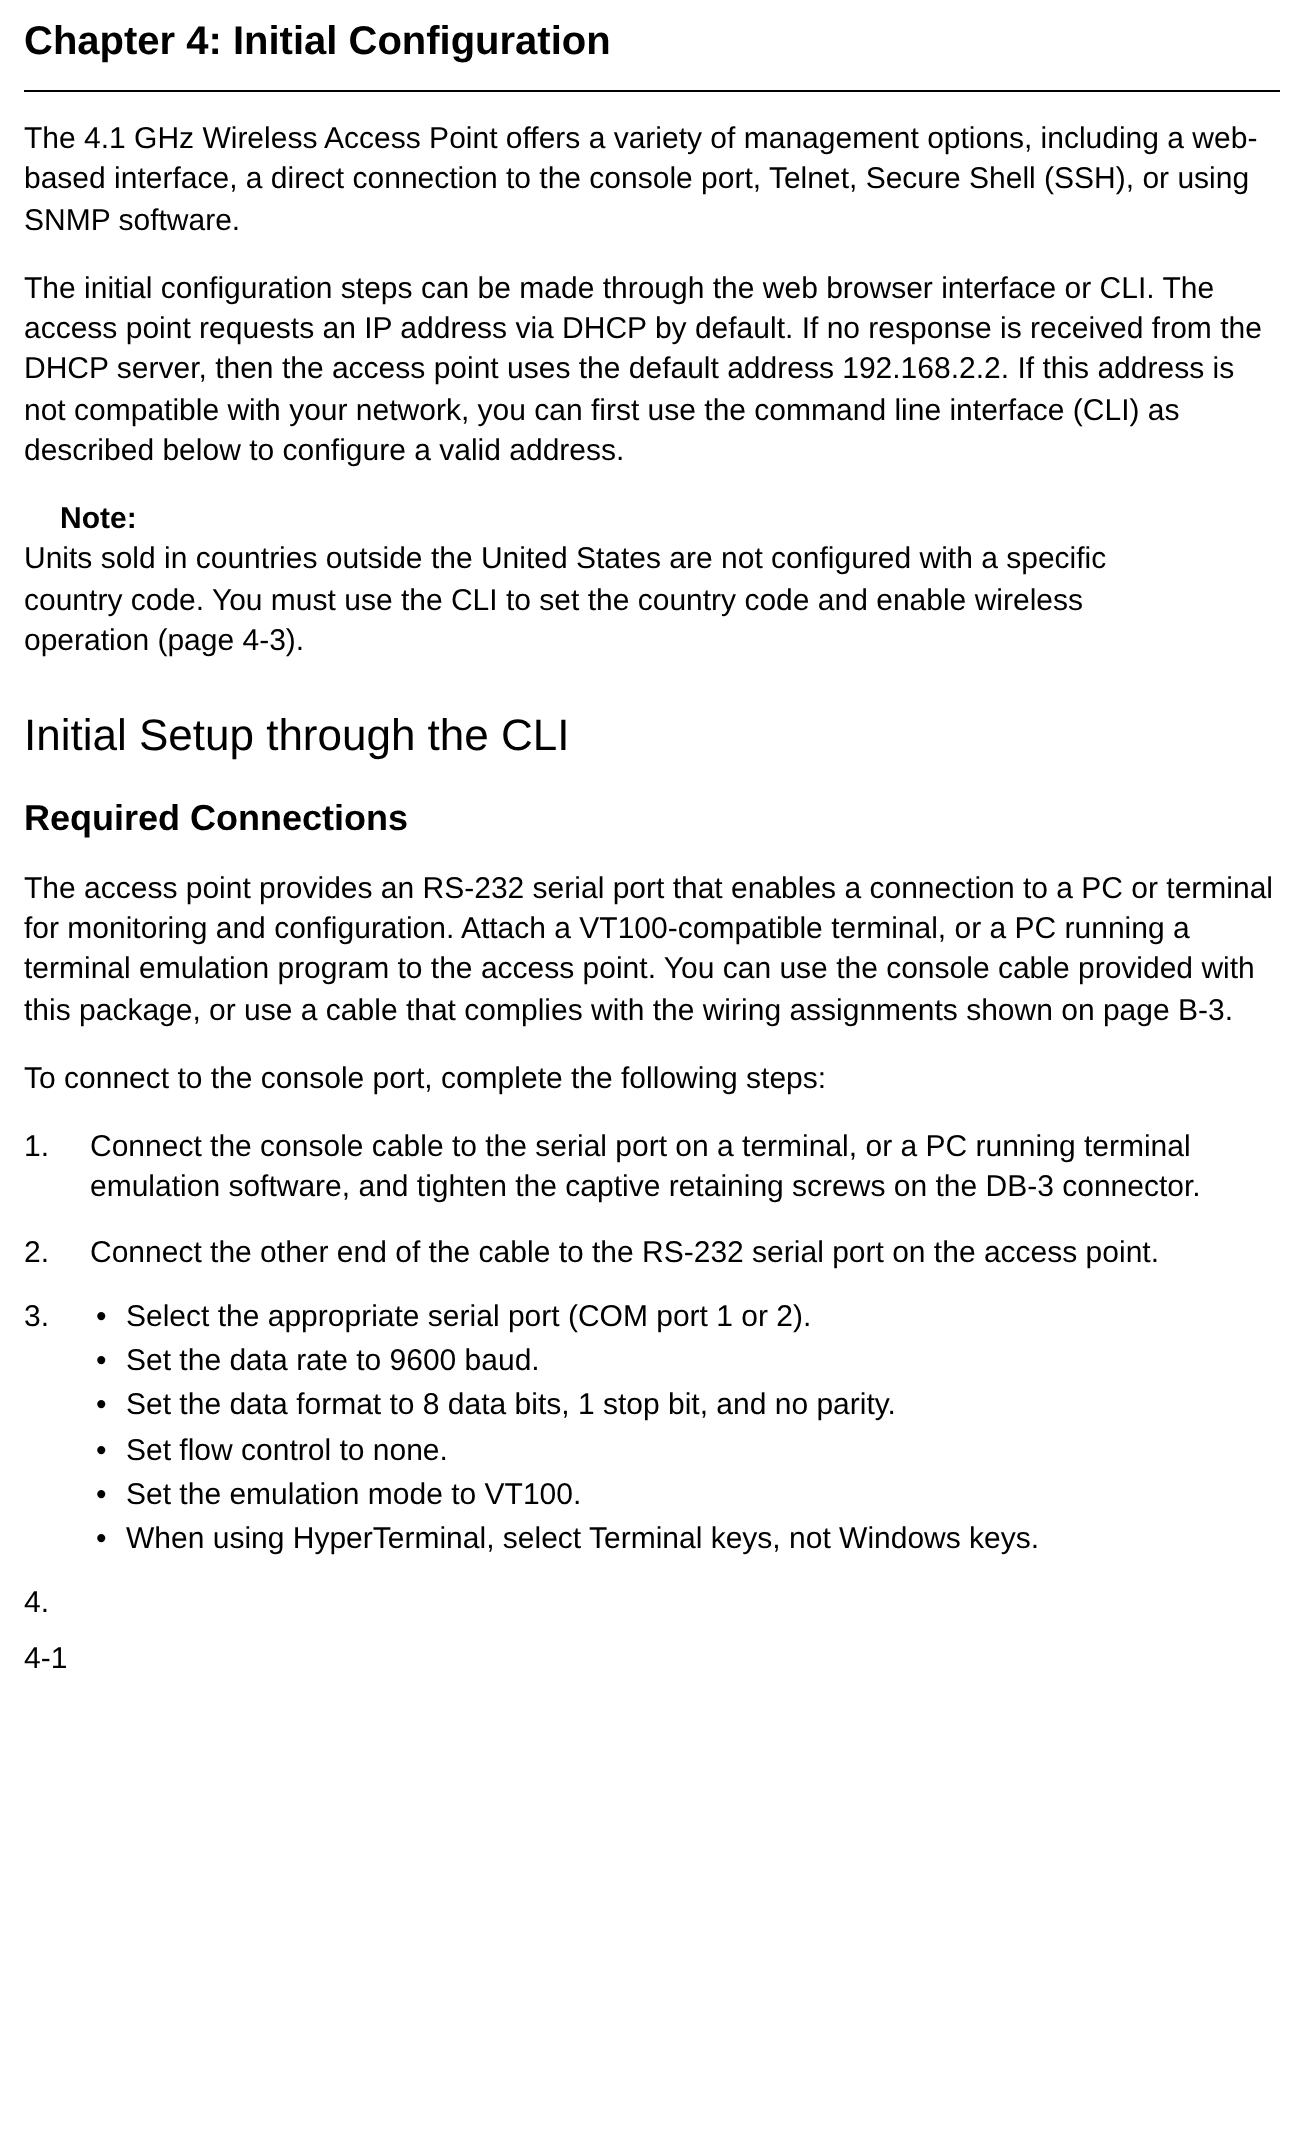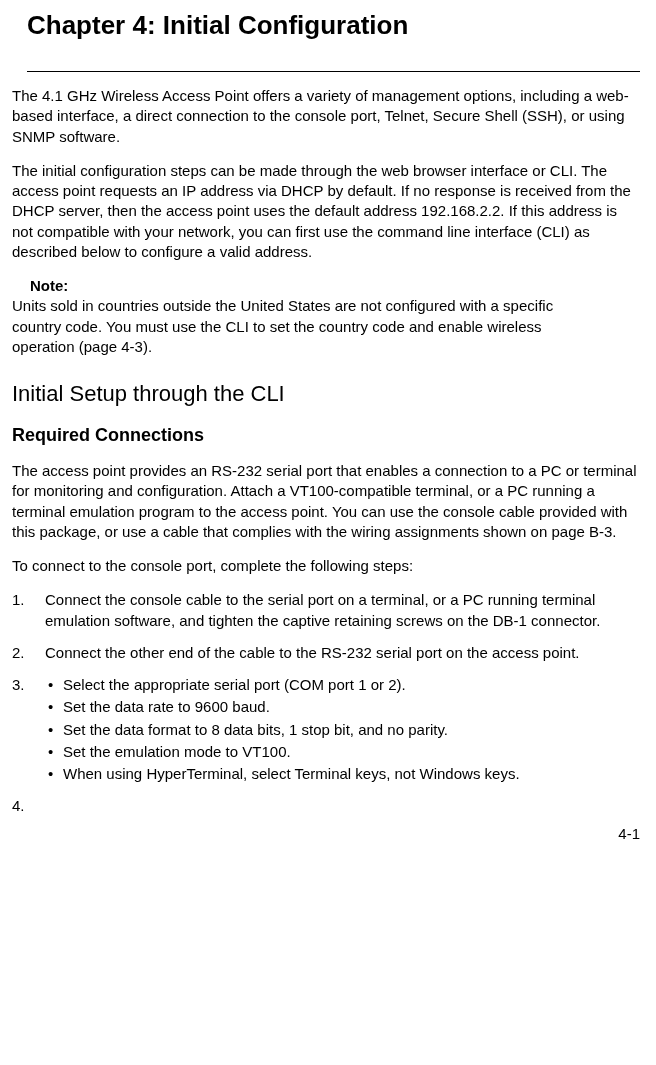--- a/index.html
+++ b/index.html
@@ -6,24 +6,24 @@
     font-family: Arial, Helvetica, sans-serif;
     font-size: 15px;
     line-height: 1.35;
     color: #000;
     margin: 0;
     padding: 8px 16px 20px 12px;
     width: 656px;
     box-sizing: border-box;
   }
   h1.chapter {
-    font-size: 26px;
+    font-size: 20px;
     font-weight: bold;
-    margin: 0 0 4px 15px;
-    padding-bottom: 28px;
+    margin: 0 0 4px 0;
+    padding-bottom: 10px;
     border-bottom: 1.5px solid #000;
   }
   h2.section {
     font-size: 22px;
     font-weight: normal;
     margin: 22px 0 14px 0;
   }
   h3.subsection {
     font-size: 18px;
     font-weight: bold;
@@ -32,21 +32,21 @@
   p { margin: 14px 0; }
   .note { margin: 10px 0 18px 0; }
   .note-label { font-weight: bold; display: inline-block; vertical-align: top; width: 49px; margin-left: 18px; }
   .note-body { display: inline-block; vertical-align: top; width: 565px; }
   ol.steps { margin: 0; padding: 0; list-style: none; }
   ol.steps > li { margin: 12px 0; padding-left: 33px; position: relative; }
   ol.steps > li .num { position: absolute; left: 0; top: 0; }
   ul.bullets { list-style: none; margin: 6px 0 0 0; padding: 0; }
   ul.bullets > li { padding-left: 18px; position: relative; margin: 2px 0; }
   ul.bullets > li::before { content: "•"; position: absolute; left: 3px; top: 0; }
-  .page-num { text-align: right; font-size: 15px; margin-top: 40px; }
+  .page-num { text-align: left; font-size: 15px; margin-top: 40px; }
 </style>
 </head>
 <body>
 
 <h1 class="chapter">Chapter 4: Initial Configuration</h1>
 
 <p>The  4.1 GHz Wireless Access Point offers a variety of management options, including a web-based interface, a direct connection to the console port, Telnet, Secure Shell (SSH), or using SNMP software.</p>
 
 <p>The initial configuration steps can be made through the web browser interface or CLI. The access point requests an IP address via DHCP by default. If no response is received from the DHCP server, then the access point uses the default address 192.168.2.2. If this address is not compatible with your network, you can first use the command line interface (CLI) as described below to configure a valid address.</p>
 
@@ -59,32 +59,33 @@
 
 <h3 class="subsection">Required Connections</h3>
 
 <p>The access point provides an RS-232 serial port that enables a connection to a PC or terminal for monitoring and configuration. Attach a VT100-compatible terminal, or a PC running a terminal emulation program to the access point. You can use the console cable provided with this package, or use a cable that complies with the wiring assignments shown on page B-3.</p>
 
 <p>To connect to the console port, complete the following steps:</p>
 
 <ol class="steps">
   <li>
     <span class="num">1.</span>
-    <span>Connect the console cable to the serial port on a terminal, or a PC running terminal emulation software, and tighten the captive retaining screws on the DB-1 connector.</span>
+    <span>Connect the console cable to the serial port on a terminal, or a PC running terminal emulation software, and tighten the captive retaining screws on the DB-3 connector.</span>
   </li>
   <li>
     <span class="num">2.</span>
     <span>Connect the other end of the cable to the RS-232 serial port on the access point.</span>
   </li>
   <li>
     <span class="num">3.</span>
     <ul class="bullets">
       <li>Select the appropriate serial port (COM port 1 or 2).</li>
       <li>Set the data rate to 9600 baud.</li>
       <li>Set the data format to 8 data bits, 1 stop bit, and no parity.</li>
+      <li>Set flow control to none.</li>
       <li>Set the emulation mode to VT100.</li>
       <li>When using HyperTerminal, select Terminal keys, not Windows keys.</li>
     </ul>
   </li>
   <li>
     <span class="num">4.</span>
   </li>
 </ol>
 
 <div class="page-num">4-1</div>

